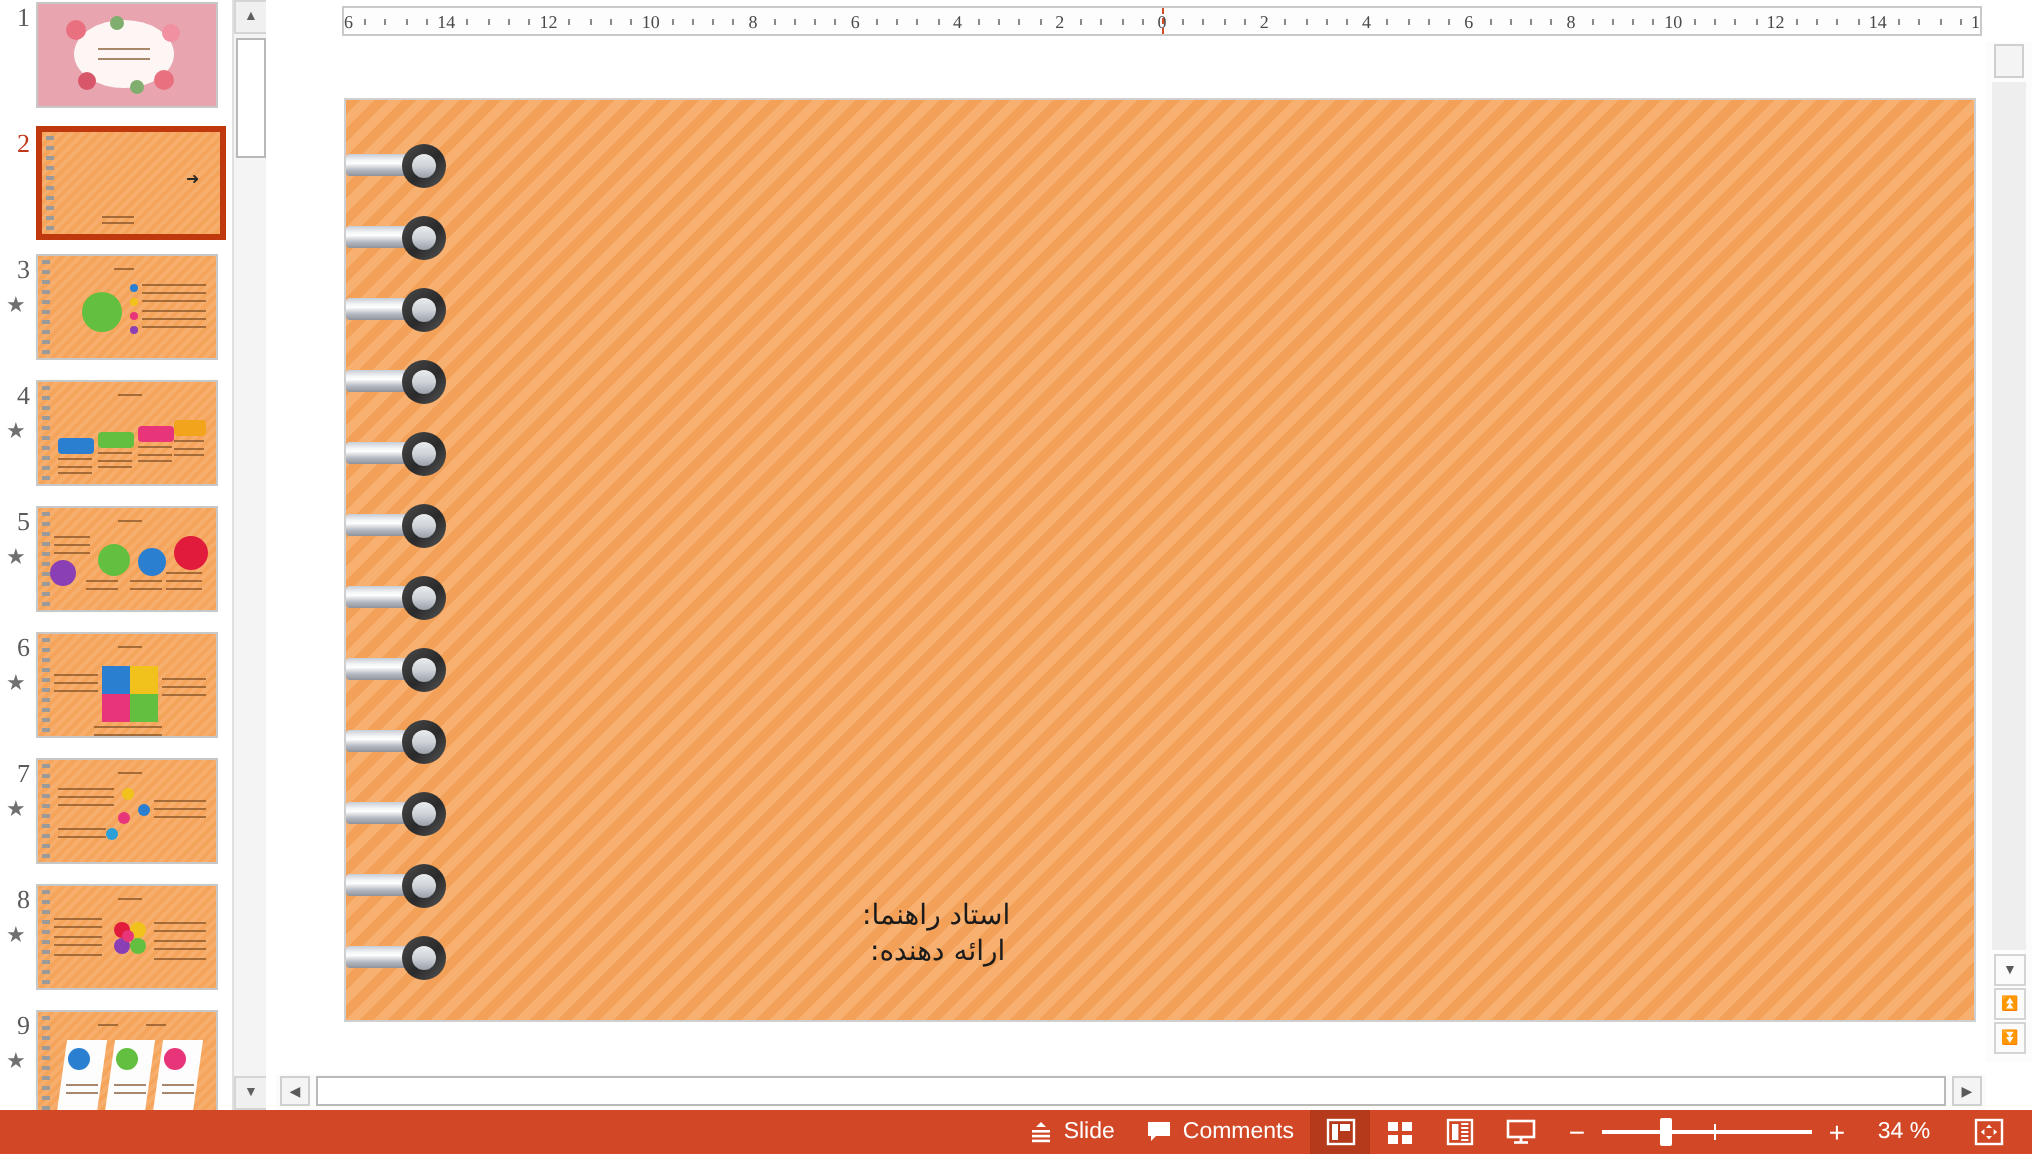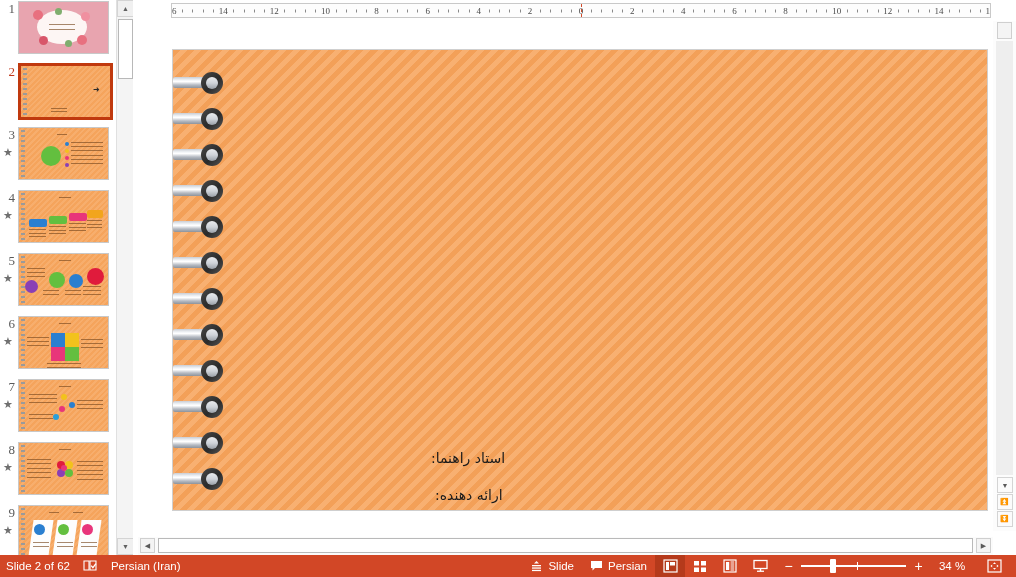--- a/index.html
+++ b/index.html
@@ -160,21 +160,21 @@
   #slide-title {
     position: absolute; right: 30px; top: 160px;
     font-size: 38px; color: #1b1b1b; direction: rtl;
     font-family: "DejaVu Sans", sans-serif; font-weight: 400;
   }
   .slide-sub {
     position: absolute; direction: rtl; color: #1b1b1b;
     font-size: 14px; font-family: "DejaVu Sans", sans-serif;
   }
   #slide-sub1 { left: 258px; top: 400px; }
-  #slide-sub2 { left: 262px; top: 437px; }
+  #slide-sub2 { left: 262px; top: 418px; }
 
   
   #vscroll {
     position: absolute; right: 0; top: 21px; width: 23px; height: 510px;
     background: #fcfcfc;
   }
   #vscroll-track {
     position: absolute; left: 3px; top: 20px; right: 3px; bottom: 56px;
     background: #eeeeee;
   }
@@ -648,52 +648,41 @@
   <div class="vsb-btn" id="vsb-b3">⏬</div>
 </div>
 
 <div id="hscroll">
   <div id="hsb-left">◀</div>
   <div id="hsb-thumb"></div>
   <div id="hsb-right">▶</div>
 </div>
 
 <div id="statusbar">
-  <div id="status-left">
-    <span>Slide 2 of 62</span>
-    <span class="ic">
-      <svg width="15" height="14" viewBox="0 0 15 14">
-        <path d="M1 2 h5 v9 h-5 z" fill="none" stroke="#fff" stroke-width="1.1"></path>
-        <path d="M7 2 h6 v9 h-6 z" fill="none" stroke="#fff" stroke-width="1.1"></path>
-        <path d="M8.2 6.6 l1.7 2 l3-4" fill="none" stroke="#fff" stroke-width="1.3"></path>
-      </svg>
-    </span>
-    <span>Persian (Iran)</span>
-  </div>
 
   <div id="status-right">
     <div class="sb-item">
       <span class="ic">
         <svg width="13" height="13" viewBox="0 0 13 13">
           <path d="M6.5 1 L9 3.5 H4 Z" fill="#fff"></path>
           <rect x="2" y="5" width="9" height="1.3" fill="#fff"></rect>
           <rect x="2" y="7.4" width="9" height="1.3" fill="#fff"></rect>
           <rect x="2" y="9.8" width="9" height="1.3" fill="#fff"></rect>
         </svg>
       </span>
       <span>Slide</span>
     </div>
 
     <div class="sb-item">
       <span class="ic">
         <svg width="13" height="12" viewBox="0 0 13 12">
           <path d="M1 1 h11 v7 H5 L2.5 10.5 V8 H1 Z" fill="#fff"></path>
         </svg>
       </span>
-      <span>Persian</span>
+      <span>Comments</span>
     </div>
 
     <div class="view-btn active">
       <span class="ic">
         <svg width="15" height="14" viewBox="0 0 15 14">
           <rect x="1" y="1" width="13" height="12" fill="none" stroke="#fff" stroke-width="1.2"></rect>
           <rect x="3" y="3" width="3" height="8" fill="#fff"></rect>
           <rect x="7" y="3" width="5" height="3.5" fill="#fff"></rect>
         </svg>
       </span>

